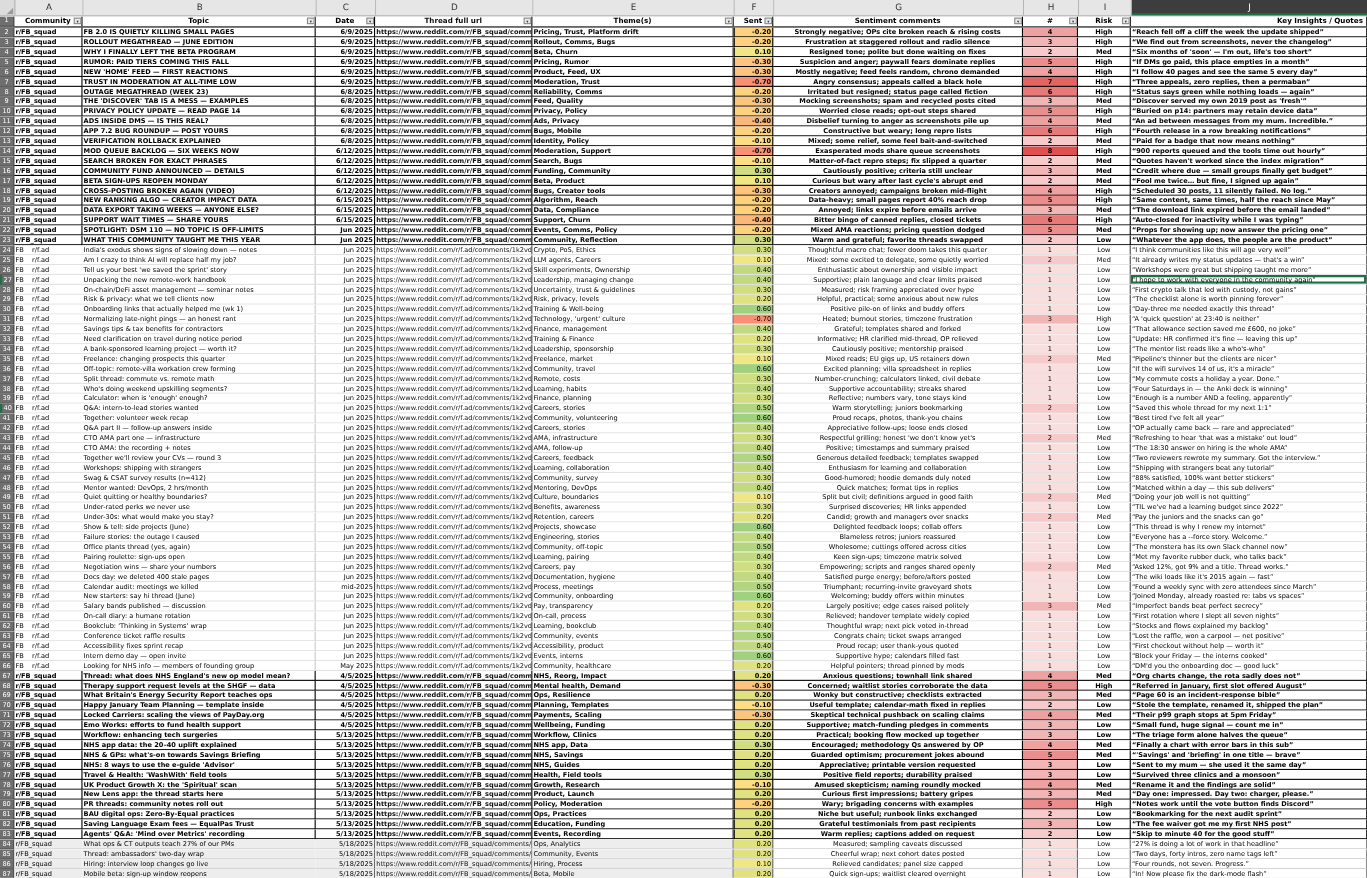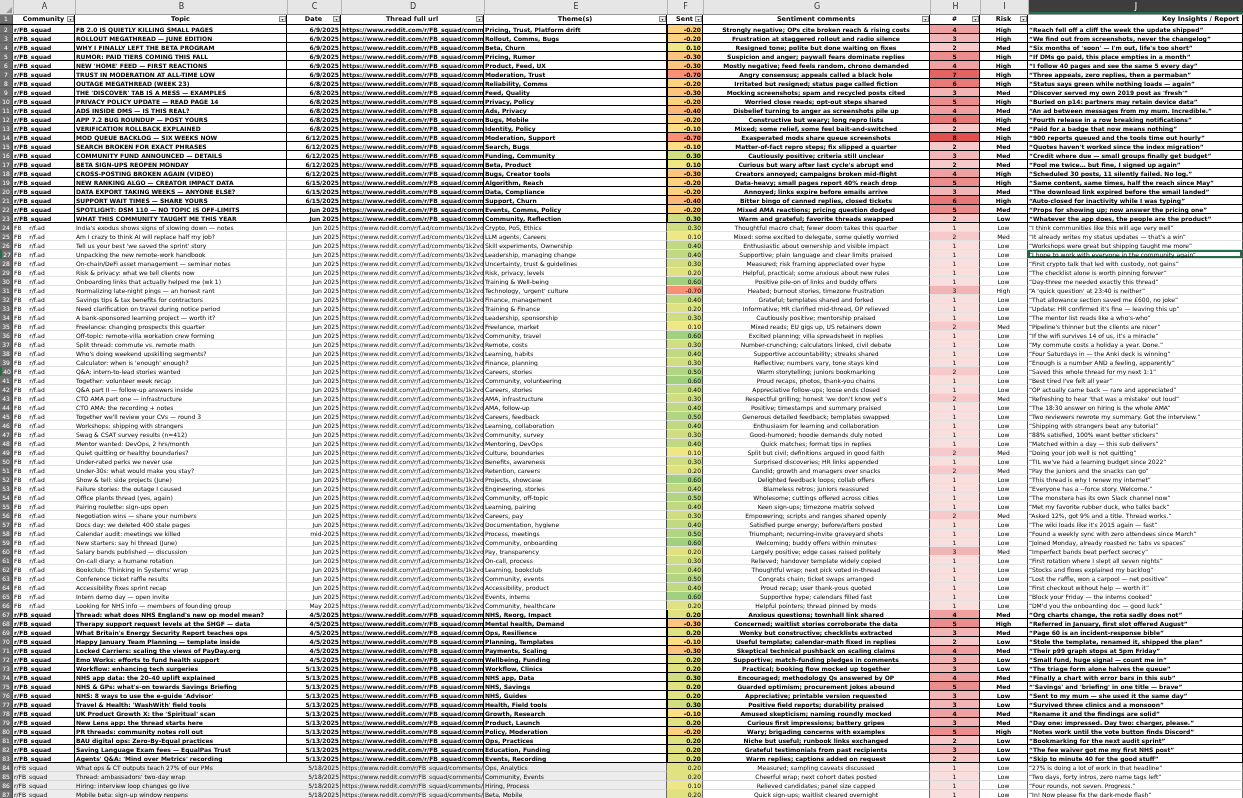--- a/index.html
+++ b/index.html
@@ -71,21 +71,21 @@
         <div class="gut">1</div>
         <div class="cell cA" style="width: 62px; flex-basis: 62px;">Community<span class="filterbox">▾</span></div>
         <div class="cell cB" style="width: 212px; flex-basis: 212px;">Topic<span class="filterbox">▾</span></div>
         <div class="cell cC" style="width: 54px; flex-basis: 54px;">Date<span class="filterbox">▾</span></div>
         <div class="cell cD" style="width: 143px; flex-basis: 143px;">Thread full url<span class="filterbox">▾</span></div>
         <div class="cell cE" style="width: 183px; flex-basis: 183px;">Theme(s)<span class="filterbox">▾</span></div>
         <div class="cell cF" style="width: 36px; flex-basis: 36px;">Sent<span class="filterbox">▾</span></div>
         <div class="cell cG" style="width: 227px; flex-basis: 227px;">Sentiment comments<span class="filterbox">▾</span></div>
         <div class="cell cH" style="width: 50px; flex-basis: 50px;">#<span class="filterbox">▾</span></div>
         <div class="cell cI" style="width: 48px; flex-basis: 48px;">Risk<span class="filterbox">▾</span></div>
-        <div class="cell cJ" style="width: 215px; flex-basis: 215px;">Key Insights / Report</div>
+        <div class="cell cJ" style="width: 215px; flex-basis: 215px;">Key Insights / Quotes</div>
       </div>
     </div>
   <div>
       <div class="row zb">
         <div class="gut">2</div>
         <div class="cell cA" style="width: 62px; flex-basis: 62px;">r/FB_squad</div>
         <div class="cell cB" style="width: 212px; flex-basis: 212px;">FB 2.0 IS QUIETLY KILLING SMALL PAGES</div>
         <div class="cell cC" style="width: 54px; flex-basis: 54px;">6/9/2025</div>
         <div class="cell cD" style="width: 143px; flex-basis: 143px;">https://www.reddit.com/r/FB_squad/comments/1l8xq4…</div>
         <div class="cell cE" style="width: 183px; flex-basis: 183px;">Pricing, Trust, Platform drift</div>

